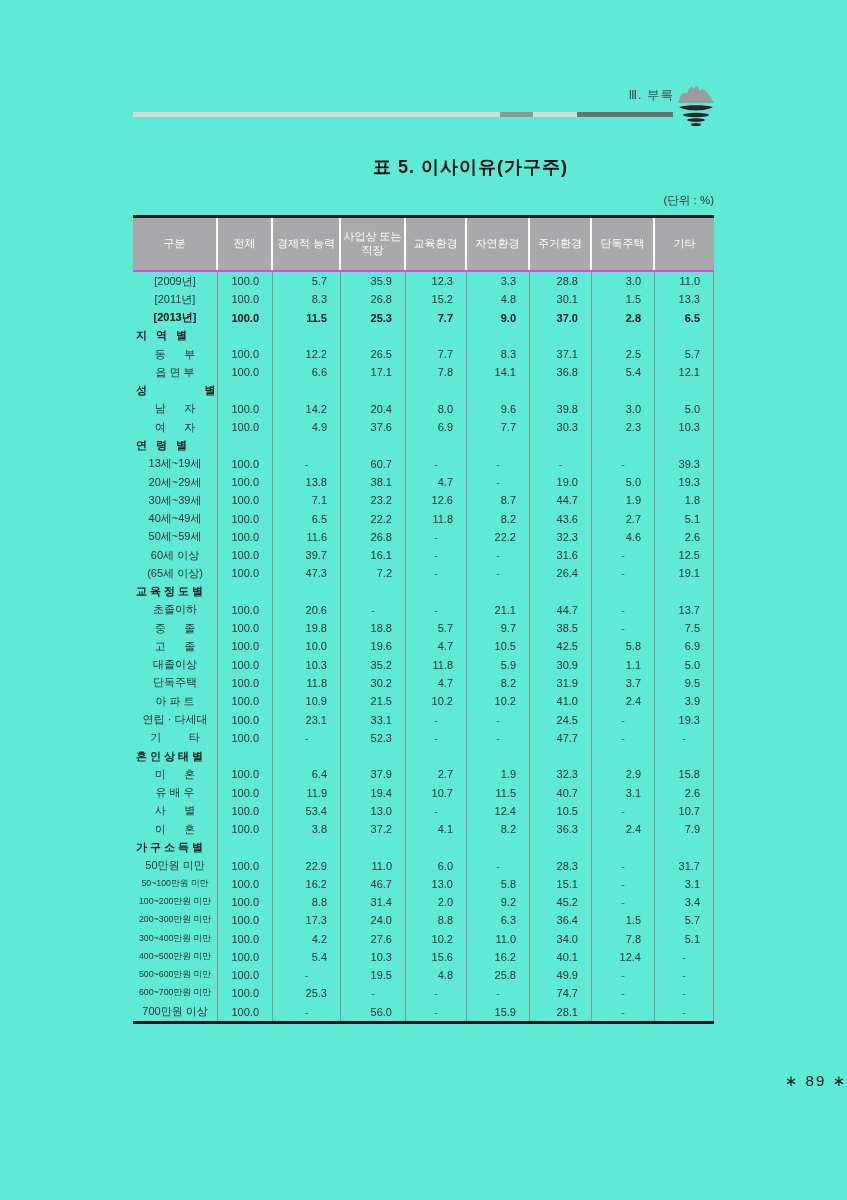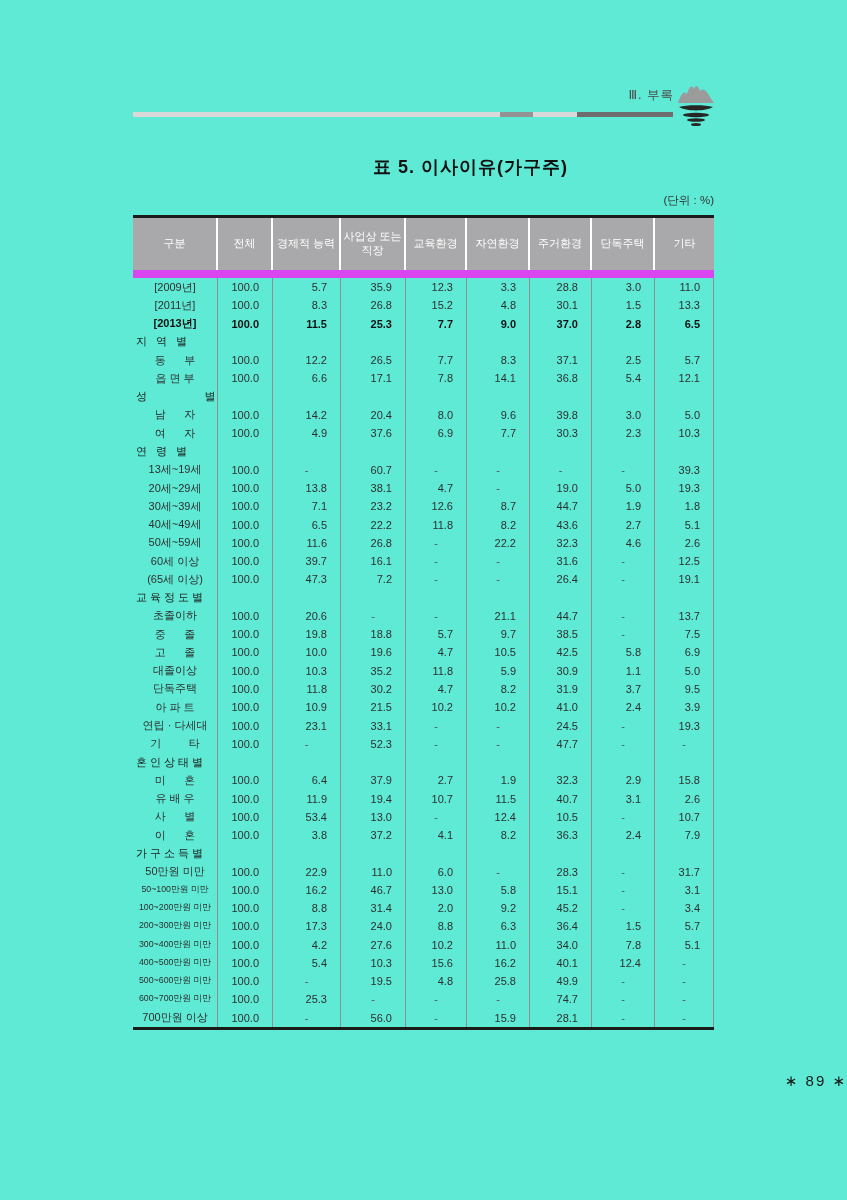--- a/index.html
+++ b/index.html
@@ -18,34 +18,34 @@
 
   
   .title{position:absolute;top:155px;left:0;width:847px;text-align:center;
          font-size:18px;font-weight:700;color:#111;letter-spacing:1px;padding-left:47px;}
   .unit{position:absolute;top:193px;left:133px;width:581px;text-align:right;
         font-size:11.5px;color:#333;}
 
   
   .table{position:absolute;top:215px;left:133px;width:581px;}
   .thead{display:grid;grid-template-columns:85px 55px 68px 65px 61px 63px 62px 63px 59px;
-         border-top:3px solid #1b1b1b;border-bottom:8px solid #d946ef;height:52px;}
+         border-top:3px solid #1b1b1b;border-bottom:2px solid #d946ef;height:52px;}
   .th{background:#a9a9ab;color:#ffffff;font-size:11px;display:flex;align-items:center;
       justify-content:center;text-align:center;line-height:1.25;border-right:2px solid #ffffff;
       box-sizing:border-box;padding:0 2px;}
   .th:last-child{border-right:none;}
   .tbody{border-bottom:3px solid #1b1b1b;}
   .tr{display:grid;grid-template-columns:85px 55px 68px 65px 61px 63px 62px 63px 59px;
       height:18.28px;}
   .td{box-sizing:border-box;border-right:1px solid #8f8f8f;font-size:11px;
       display:flex;align-items:center;overflow:hidden;}
   .td.label{justify-content:center;white-space:pre;text-align:left;padding:0 1px;}
   .td.num{justify-content:flex-end;padding-right:13px;}
   .td.num.dash{justify-content:center;padding-right:0;color:#555;}
-  .tr.section .td.label{justify-content:flex-start;font-weight:400;letter-spacing:3px;
+  .tr.section .td.label{justify-content:flex-start;font-weight:700;letter-spacing:3px;
       padding-left:3px;color:#1d1d1d;}
   .tr.bold .td{font-weight:700;color:#111;}
   .td.label.tight2{font-size:8.8px;}
 
   
   .pageno{position:absolute;top:1072px;left:0;width:847px;text-align:right;
           font-size:15px;color:#1a1a1a;letter-spacing:2px;}
 </style>
 </head>
 <body>

